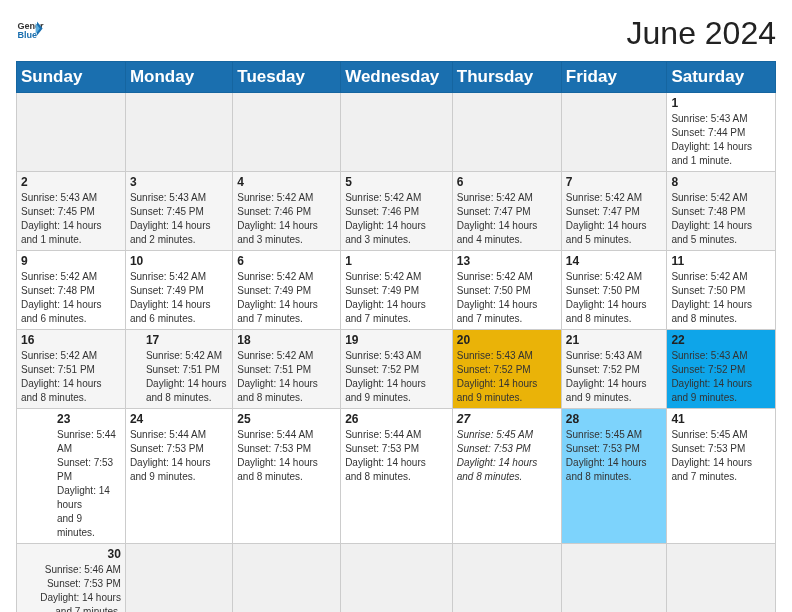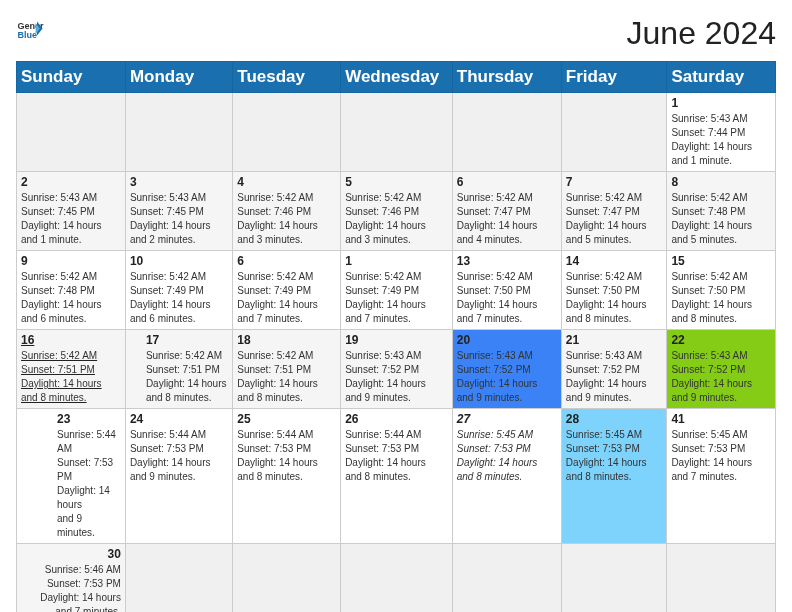--- a/index.html
+++ b/index.html
@@ -218,29 +218,29 @@
 and 7 minutes.</div>
           </td>
           <td style="background: rgb(255, 255, 255);">
             <span class="day-num">14</span>
             <div class="day-info" style="white-space: pre-line;">Sunrise: 5:42 AM
 Sunset: 7:50 PM
 Daylight: 14 hours
 and 8 minutes.</div>
           </td>
           <td style="background: rgb(255, 255, 255);">
-            <span class="day-num">15</span>
+            <span class="day-num">11</span>
             <div class="day-info" style="white-space: pre-line;">Sunrise: 5:42 AM
 Sunset: 7:50 PM
 Daylight: 14 hours
 and 8 minutes.</div>
           </td>
         </tr>
         <tr>
-          <td style="background: rgb(245, 245, 245); text-decoration: underline;">
+          <td style="background: rgb(245, 245, 245);">
             <span class="day-num">16</span>
             <div class="day-info" style="white-space: pre-line;">Sunrise: 5:42 AM
 Sunset: 7:51 PM
 Daylight: 14 hours
 and 8 minutes.</div>
           </td>
           <td style="background: rgb(245, 245, 245); padding-left: 20px;">
             <span class="day-num">17</span>
             <div class="day-info" style="white-space: pre-line;">Sunrise: 5:42 AM
 Sunset: 7:51 PM
@@ -254,35 +254,35 @@
 Daylight: 14 hours
 and 8 minutes.</div>
           </td>
           <td style="background: rgb(245, 245, 245);">
             <span class="day-num">19</span>
             <div class="day-info" style="white-space: pre-line;">Sunrise: 5:43 AM
 Sunset: 7:52 PM
 Daylight: 14 hours
 and 9 minutes.</div>
           </td>
-          <td style="background: #3b82f6;">
+          <td style="background: #eab308;">
             <span class="day-num">20</span>
             <div class="day-info" style="white-space: pre-line;">Sunrise: 5:43 AM
 Sunset: 7:52 PM
 Daylight: 14 hours
 and 9 minutes.</div>
           </td>
           <td style="background: rgb(245, 245, 245);">
             <span class="day-num">21</span>
             <div class="day-info" style="white-space: pre-line;">Sunrise: 5:43 AM
 Sunset: 7:52 PM
 Daylight: 14 hours
 and 9 minutes.</div>
           </td>
-          <td style="background: #84cc16;">
+          <td style="background: #0ea5e9;">
             <span class="day-num">22</span>
             <div class="day-info" style="white-space: pre-line;">Sunrise: 5:43 AM
 Sunset: 7:52 PM
 Daylight: 14 hours
 and 9 minutes.</div>
           </td>
         </tr>
         <tr>
           <td style="background: rgb(255, 255, 255); padding-left: 40px;">
             <span class="day-num">23</span>

